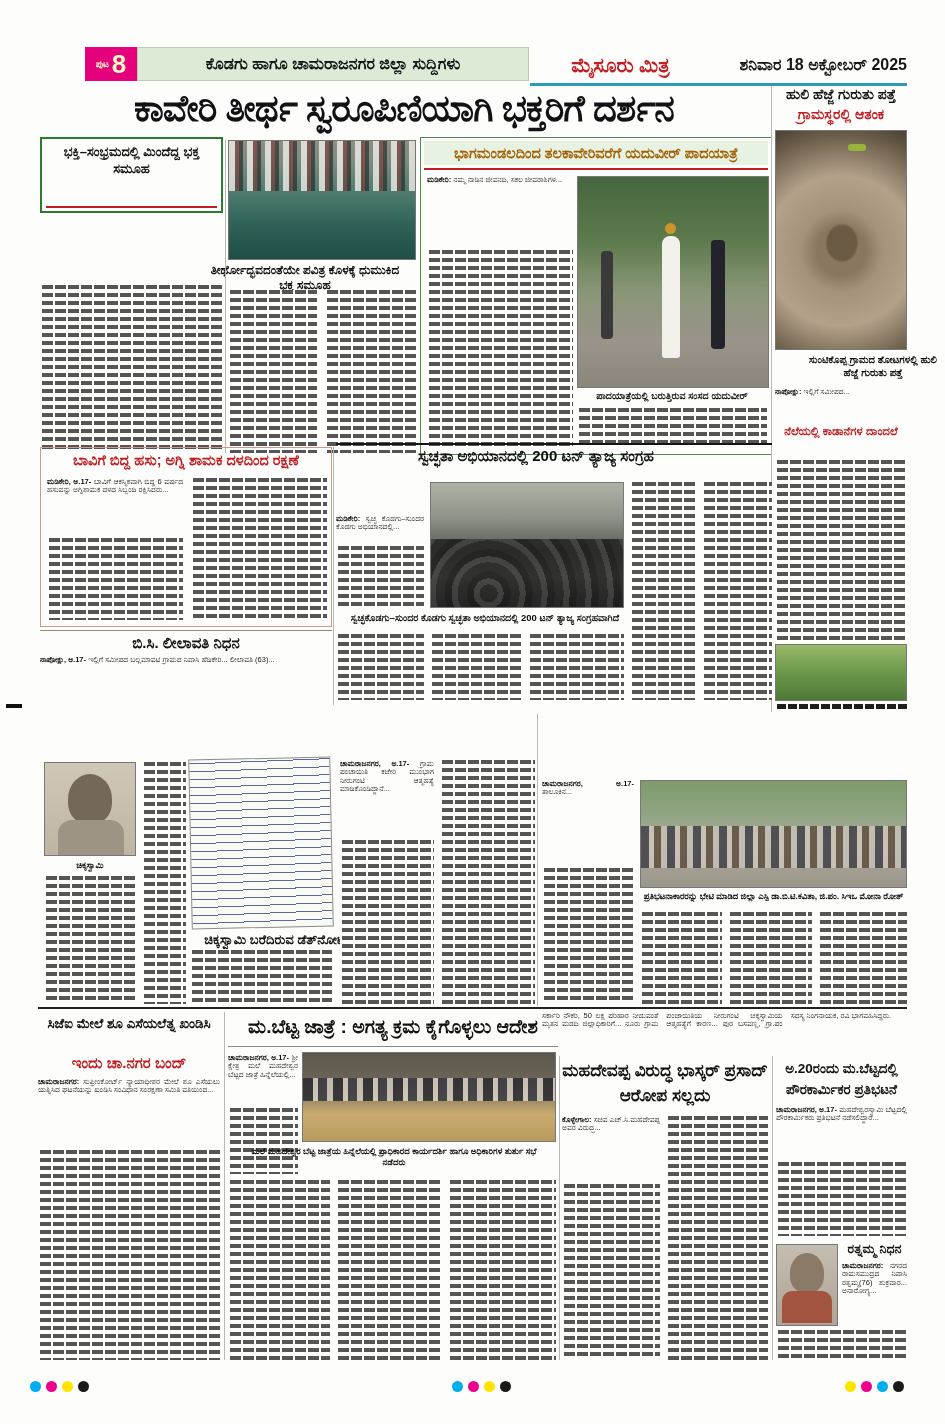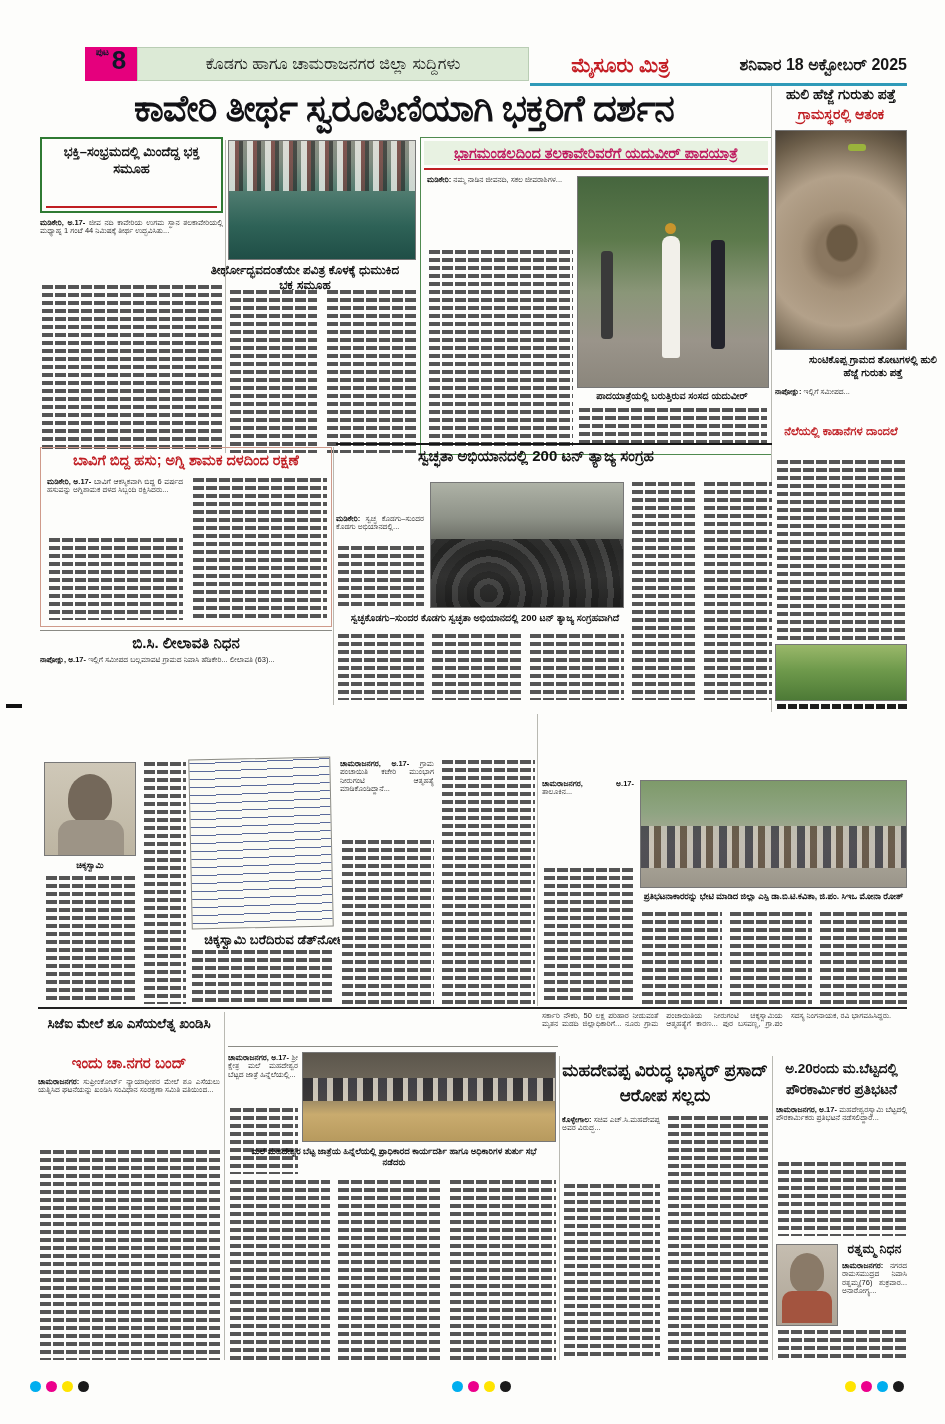--- a/index.html
+++ b/index.html
@@ -11,47 +11,46 @@
       repeating-linear-gradient(90deg,#fdfdfb 0 2px,rgba(0,0,0,0) 2px 13px),
       repeating-linear-gradient(#555 0 4.4px,#fdfdfb 4.4px 8px);}
   .tx.dark{background:
       repeating-linear-gradient(90deg,#fdfdfb 0 2px,rgba(0,0,0,0) 2px 11px),
       repeating-linear-gradient(#1e1e1e 0 5px,#fdfdfb 5px 8.6px);}
   .lead{font-size:7.5px;line-height:8.4px;text-align:justify;margin:0;color:#222;}
   .lead b{color:#111;}
   .cap{font-weight:bold;color:#101010;text-align:center;line-height:1.25;}
   .hl{font-weight:bold;color:#111;text-align:center;}
   .red{color:#c01e23;}
-  .green{color:#be185d;text-decoration:underline;}
+  .green{color:#a16207;}
   .vdiv{width:1px;background:#b9b9b2;}
   .hdiv{height:1px;background:#8a8a84;}
   .photo{border:1px solid #777;}
   .dot{width:11px;height:11px;border-radius:50%;display:inline-block;margin-right:5px;}
 </style>
 </head>
 <body>
 
 <div id="page">
 
-  <div class="abs" style="left:85px;top:47px;width:52px;height:34px;background:#e5007d;color:#0f172a;display:flex;align-items:flex-start;justify-content:center;gap:3px;">
+  <div class="abs" style="left:85px;top:47px;width:52px;height:34px;background:#e5007d;color:#fef9c3;display:flex;align-items:center;justify-content:center;gap:3px;">
     <span style="font-size:9px;font-weight:bold;">ಪುಟ</span>
     <span style="font-size:26px;font-weight:bold;line-height:1;">8</span>
   </div>
-  <div class="abs" style="left:137px;top:47px;width:392px;height:34px;background:#dcead6;border:1px solid #b9cdb4;display:flex;align-items:center;justify-content:center;font-weight:normal;font-size:16px;color:#121212;">ಕೊಡಗು ಹಾಗೂ ಚಾಮರಾಜನಗರ ಜಿಲ್ಲಾ ಸುದ್ದಿಗಳು</div>
+  <div class="abs" style="left:137px;top:47px;width:392px;height:34px;background:#dcead6;border:1px solid #b9cdb4;display:flex;align-items:center;justify-content:center;font-weight:bold;font-size:16px;color:#121212;">ಕೊಡಗು ಹಾಗೂ ಚಾಮರಾಜನಗರ ಜಿಲ್ಲಾ ಸುದ್ದಿಗಳು</div>
   <div class="abs" style="left:548px;top:51px;width:145px;height:28px;display:flex;align-items:center;justify-content:center;font-weight:bold;font-size:20px;color:#c41e25;">ಮೈಸೂರು ಮಿತ್ರ</div>
   <div class="abs" style="left:690px;top:53px;width:217px;height:24px;display:flex;align-items:center;justify-content:flex-end;font-weight:bold;font-size:16px;color:#161616;">ಶನಿವಾರ 18 ಅಕ್ಟೋಬರ್ 2025</div>
   <div class="abs" style="left:530px;top:83px;width:377px;height:3px;background:#2f9ab8;"></div>
 
   <div class="abs" style="left:40px;top:137px;width:183px;height:76px;border:2px solid #2f7a33;padding:4px 3px 0;">
     <div class="hl" style="font-size:13px;line-height:17px;">ಭಕ್ತಿ–ಸಂಭ್ರಮದಲ್ಲಿ ಮಿಂದೆದ್ದ ಭಕ್ತ ಸಮೂಹ</div>
     <div style="position:absolute;left:4px;right:4px;bottom:3px;height:2px;background:#c01e23;"></div>
   </div>
 
   <div class="abs hl" style="left:38px;top:86px;width:732px;height:48px;font-size:37px;line-height:46px;color:#121216;letter-spacing:-1px;overflow:hidden;">ಕಾವೇರಿ ತೀರ್ಥ ಸ್ವರೂಪಿಣಿಯಾಗಿ ಭಕ್ತರಿಗೆ ದರ್ಶನ</div>
-  <p class="lead abs" style="left:40px;top:219px;width:183px;height:62px;overflow:hidden;"><b>ಮಡಿಕೇರಿ, ಅ.17-</b> <span>ಜೀವ ನದಿ ಕಾವೇರಿಯ ಉಗಮ ಸ್ಥಾನ ತಲಕಾವೇರಿಯಲ್ಲಿ ಮಧ್ಯಾಹ್ನ 1 ಗಂಟೆ 44 ನಿಮಿಷಕ್ಕೆ ತೀರ್ಥ ಉದ್ಭವಿಸಿತು...</span></p>
   <div class="abs tx" style="left:40px;top:285px;width:183px;height:168px;"></div>
 
   <div class="abs photo" style="left:228px;top:140px;width:188px;height:120px;background:linear-gradient(180deg,#8d8f84 0%,#7d8b7f 18%,#4d7a6e 45%,#2e6257 72%,#1f4e46 100%);">
     <div style="width:100%;height:42%;background:repeating-linear-gradient(90deg,rgba(245,245,240,.75) 0 6px,rgba(120,40,40,.55) 6px 10px,rgba(30,30,30,.6) 10px 14px,rgba(245,245,240,.0) 14px 18px);"></div>
   </div>
   <div class="abs cap" style="left:207px;top:263px;width:196px;font-size:12px;">ತೀರ್ಥೋದ್ಭವದಂತೆಯೇ ಪವಿತ್ರ ಕೊಳಕ್ಕೆ ಧುಮುಕಿದ ಭಕ್ತ ಸಮೂಹ</div>
   <div class="abs tx" style="left:228px;top:290px;width:89px;height:163px;"></div>
   <div class="abs tx" style="left:325px;top:290px;width:91px;height:163px;"></div>
   <div class="abs vdiv" style="left:225px;top:140px;height:313px;"></div>
 
@@ -138,20 +137,21 @@
   <p class="lead abs" style="left:542px;top:1012px;width:365px;height:42px;overflow:hidden;column-count:3;column-gap:8px;">ಸರ್ಕಾರಿ ನೌಕರಿ, 50 ಲಕ್ಷ ಪರಿಹಾರ ನೀಡುವಂತೆ ಮೃತನ ಮಡದಿ ಜಿಲ್ಲಾಧಿಕಾರಿಗೆ... ನೂರು ಗ್ರಾಮ ಪಂಚಾಯಿತಿಯ ನೀರುಗಂಟಿ ಚಿಕ್ಕಸ್ವಾಮಿಯ ಆತ್ಮಹತ್ಯೆಗೆ ಕಾರಣ... ಪುರ ಬಸವಣ್ಣ, ಗ್ರಾ.ಪಂ ಸದಸ್ಯ ನಿಂಗನಾಯಕ, ರವಿ ಭಾಗವಹಿಸಿದ್ದರು.</p>
 
   <div class="abs" style="left:38px;top:1007px;width:869px;height:2px;background:#222;"></div>
 
   <div class="abs hl" style="left:38px;top:1014px;width:182px;height:40px;font-size:13.5px;line-height:19px;overflow:hidden;">ಸಿಜೆಐ ಮೇಲೆ ಶೂ ಎಸೆಯಲೆತ್ನ ಖಂಡಿಸಿ</div>
   <div class="abs hl red" style="left:38px;top:1054px;width:182px;font-size:15px;">ಇಂದು ಚಾ.ನಗರ ಬಂದ್</div>
   <p class="lead abs" style="left:38px;top:1078px;width:182px;height:68px;overflow:hidden;"><b>ಚಾಮರಾಜನಗರ:</b> <span>ಸುಪ್ರೀಂಕೋರ್ಟ್ ನ್ಯಾಯಾಧೀಶರ ಮೇಲೆ ಶೂ ಎಸೆಯಲು ಯತ್ನಿಸಿದ ಘಟನೆಯನ್ನು ಖಂಡಿಸಿ ಸಂವಿಧಾನ ಸಂರಕ್ಷಣಾ ಸಮಿತಿ ವತಿಯಿಂದ...</span></p>
   <div class="abs tx" style="left:38px;top:1150px;width:182px;height:210px;"></div>
   <div class="abs vdiv" style="left:224px;top:1012px;height:348px;"></div>
 
+  <div class="abs hl" style="left:228px;top:1016px;width:330px;font-size:19px;">ಮ.ಬೆಟ್ಟ ಜಾತ್ರೆ : ಅಗತ್ಯ ಕ್ರಮ ಕೈಗೊಳ್ಳಲು ಆದೇಶ</div>
   <div class="abs hdiv" style="left:228px;top:1046px;width:330px;"></div>
   <p class="lead abs" style="left:228px;top:1054px;width:70px;height:50px;overflow:hidden;"><b>ಚಾಮರಾಜನಗರ, ಅ.17-</b> <span>ಶ್ರೀ ಕ್ಷೇತ್ರ ಮಲೆ ಮಹದೇಶ್ವರ ಬೆಟ್ಟದ ಜಾತ್ರೆ ಹಿನ್ನೆಲೆಯಲ್ಲಿ...</span></p>
   <div class="abs tx" style="left:228px;top:1108px;width:70px;height:66px;"></div>
   <div class="abs photo" style="left:302px;top:1052px;width:254px;height:90px;background:linear-gradient(180deg,#5c564c 0%,#6e675a 35%,#c9ab6e 70%,#b79a5e 100%);">
     <div style="position:absolute;top:28%;width:100%;height:26%;background:repeating-linear-gradient(90deg,#2a2a30 0 10px,#d8d2c6 10px 15px,#3a3a42 15px 24px,#cfc9bd 24px 30px);opacity:.85;"></div>
   </div>
   <div class="abs cap" style="left:246px;top:1146px;width:296px;font-size:8.5px;">ಮಲೆ ಮಹದೇಶ್ವರ ಬೆಟ್ಟ ಜಾತ್ರೆಯ ಹಿನ್ನೆಲೆಯಲ್ಲಿ ಪ್ರಾಧಿಕಾರದ ಕಾರ್ಯದರ್ಶಿ ಹಾಗೂ ಅಧಿಕಾರಿಗಳ ತುರ್ತು ಸಭೆ ನಡೆದರು</div>
   <div class="abs tx" style="left:228px;top:1180px;width:102px;height:180px;"></div>
   <div class="abs tx" style="left:336px;top:1180px;width:106px;height:180px;"></div>
   <div class="abs tx" style="left:448px;top:1180px;width:108px;height:180px;"></div>

